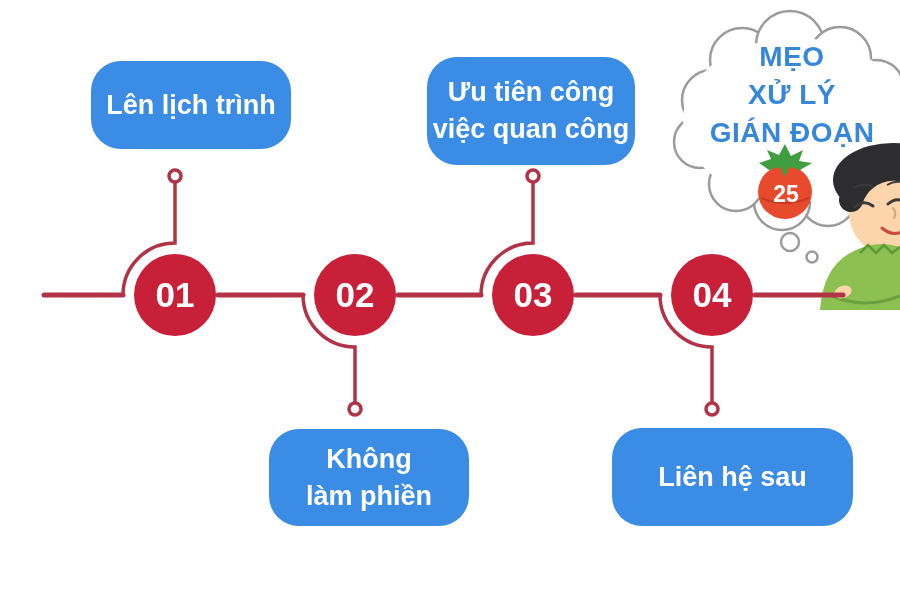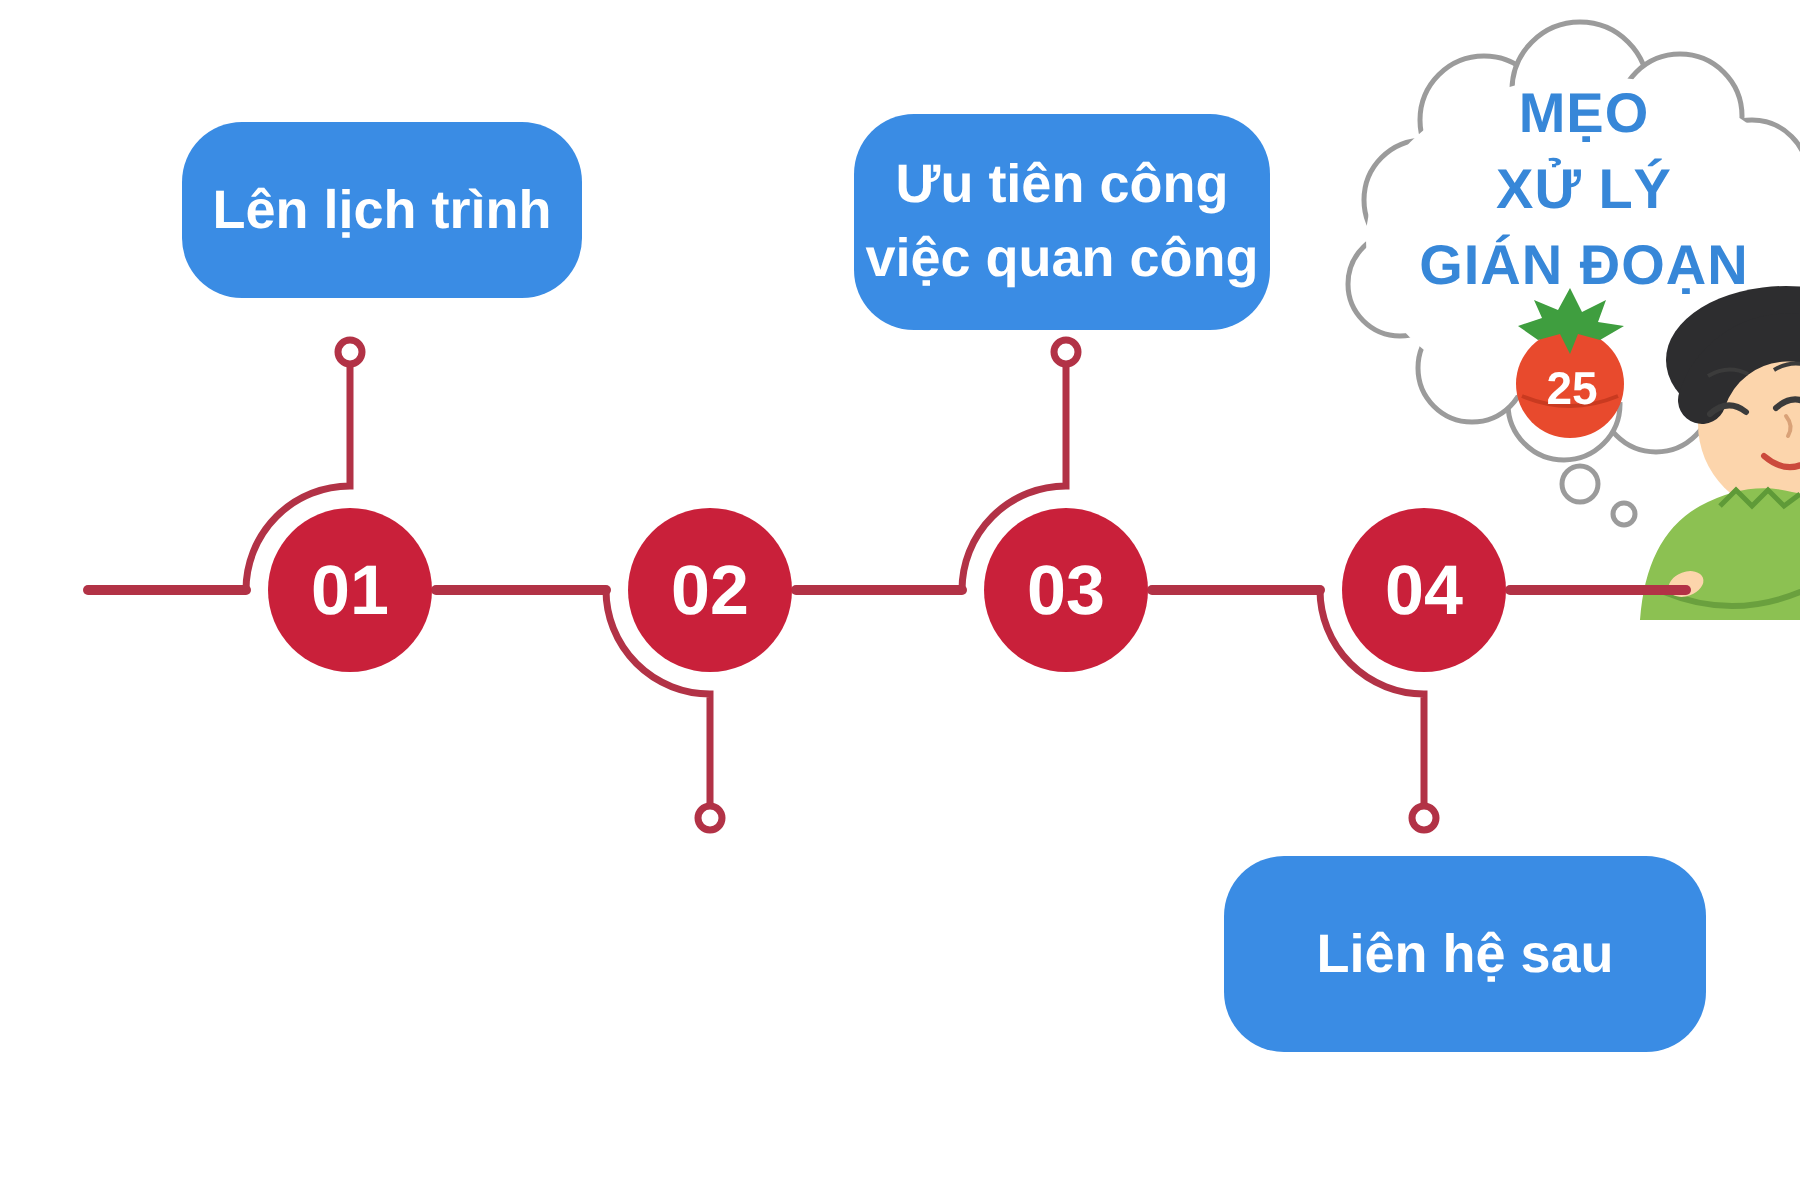--- a/index.html
+++ b/index.html
@@ -112,20 +112,24 @@
       <text x="355" y="307" class="step-number">02</text>
       <text x="533" y="307" class="step-number">03</text>
       <text x="712" y="307" class="step-number">04</text>
     </g>
   </svg>
 
   <div id="label-1" class="step-label">
     <span class="label-line">Lên lịch trình</span>
     <span class="label-line"></span>
   </div>
+  <div id="label-2" class="step-label">
+    <span class="label-line">Không</span>
+    <span class="label-line">làm phiền</span>
+  </div>
   <div id="label-3" class="step-label">
     <span class="label-line">Ưu tiên công</span>
     <span class="label-line">việc quan công</span>
   </div>
   <div id="label-4" class="step-label">
     <span class="label-line">Liên hệ sau</span>
     <span class="label-line"></span>
   </div>
 
   <div class="bubble-text">

